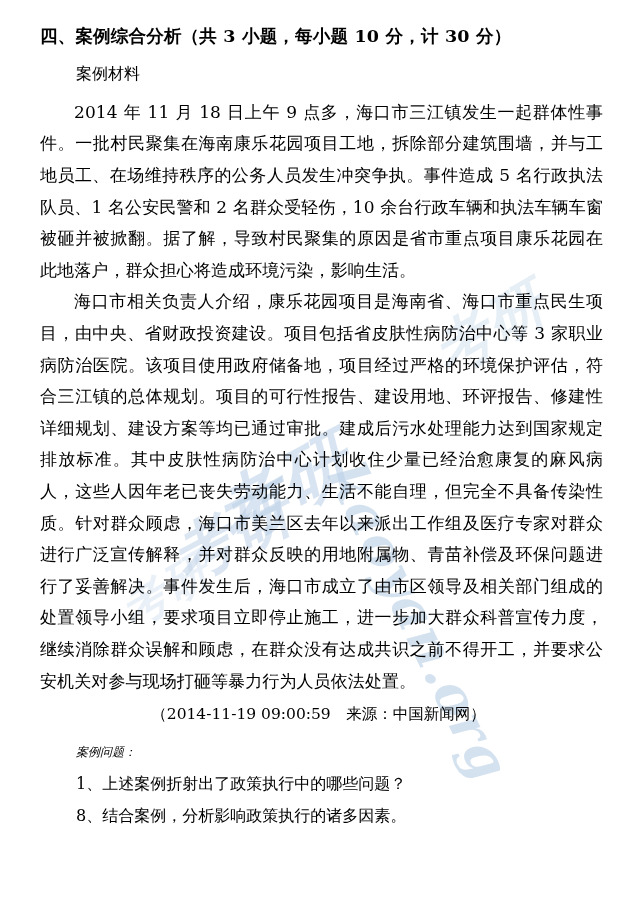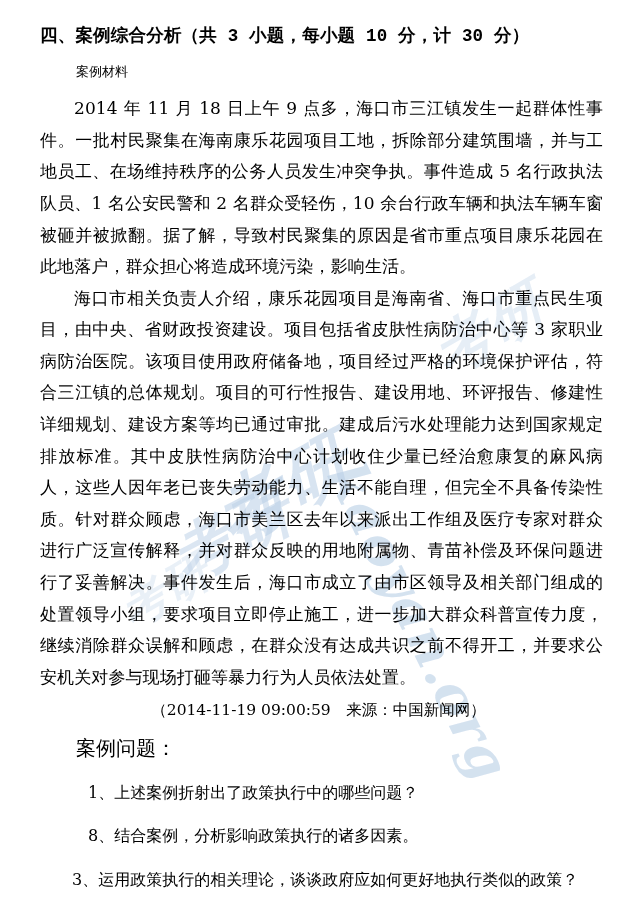--- a/index.html
+++ b/index.html
@@ -89,24 +89,23 @@
     position: relative;
     z-index: 2;
     padding: 26px 28px 0 40px;
   }
   .section-heading {
     font-size: 17.5px;
     font-weight: 700;
     line-height: 1.25;
     margin: 0 0 16px 0;
     letter-spacing: .2px;
-    font-family: Liberation Mono, monospace;
   }
   .subheading {
-    font-size: 13px;
+    font-size: 16px;
     line-height: 1.25;
     margin: 0 0 13px 0;
     padding-left: 36px;
   }
   .para {
     font-size: 17px;
     line-height: 31.6px;
     margin: 0;
     text-align: justify;
     text-justify: inter-ideograph;
@@ -115,29 +114,30 @@
   }
   .para + .para { margin-top: 0; }
   .source-line {
     font-size: 15.5px;
     line-height: 31.6px;
     margin: 2px 0 0 0;
     text-align: center;
     padding-right: 6px;
   }
   .q-label {
-    font-size: 20px;
+    font-size: 12px;
     line-height: 31.6px;
     margin: 6px 0 0 0;
     padding-left: 36px;
+    font-style: italic;
   }
   .q-item {
     font-size: 16px;
     line-height: 31.6px;
-    margin: 12px;
+    margin: 0;
     padding-left: 36px;
   }
   .q-item-wrap {
     font-size: 16px;
     line-height: 31.6px;
     margin: 0;
     text-indent: 2em;
     text-align: justify;
     text-justify: inter-ideograph;
   }
@@ -166,16 +166,15 @@
     <p class="para">海口市相关负责人介绍，康乐花园项目是海南省、海口市重点民生项目，由中央、省财政投资建设。项目包括省皮肤性病防治中心等 3 家职业病防治医院。该项目使用政府储备地，项目经过严格的环境保护评估，符合三江镇的总体规划。项目的可行性报告、建设用地、环评报告、修建性详细规划、建设方案等均已通过审批。建成后污水处理能力达到国家规定排放标准。其中皮肤性病防治中心计划收住少量已经治愈康复的麻风病人，这些人因年老已丧失劳动能力、生活不能自理，但完全不具备传染性质。针对群众顾虑，海口市美兰区去年以来派出工作组及医疗专家对群众进行广泛宣传解释，并对群众反映的用地附属物、青苗补偿及环保问题进行了妥善解决。事件发生后，海口市成立了由市区领导及相关部门组成的处置领导小组，要求项目立即停止施工，进一步加大群众科普宣传力度，继续消除群众误解和顾虑，在群众没有达成共识之前不得开工，并要求公安机关对参与现场打砸等暴力行为人员依法处置。</p>
 
     <p class="source-line">（2014-11-19 09:00:59　来源：中国新闻网）</p>
 
     <div class="q-label">案例问题：</div>
 
     <div class="q-item">1、上述案例折射出了政策执行中的哪些问题？</div>
 
     <div class="q-item">8、结合案例，分析影响政策执行的诸多因素。</div>
 
-    <div class="q-item-wrap">3、运用政策执行的相关理论，谈谈政府应如何更好地执行类似的政策？</div>
 
   </div>
 </div>
 
 </body></html>

